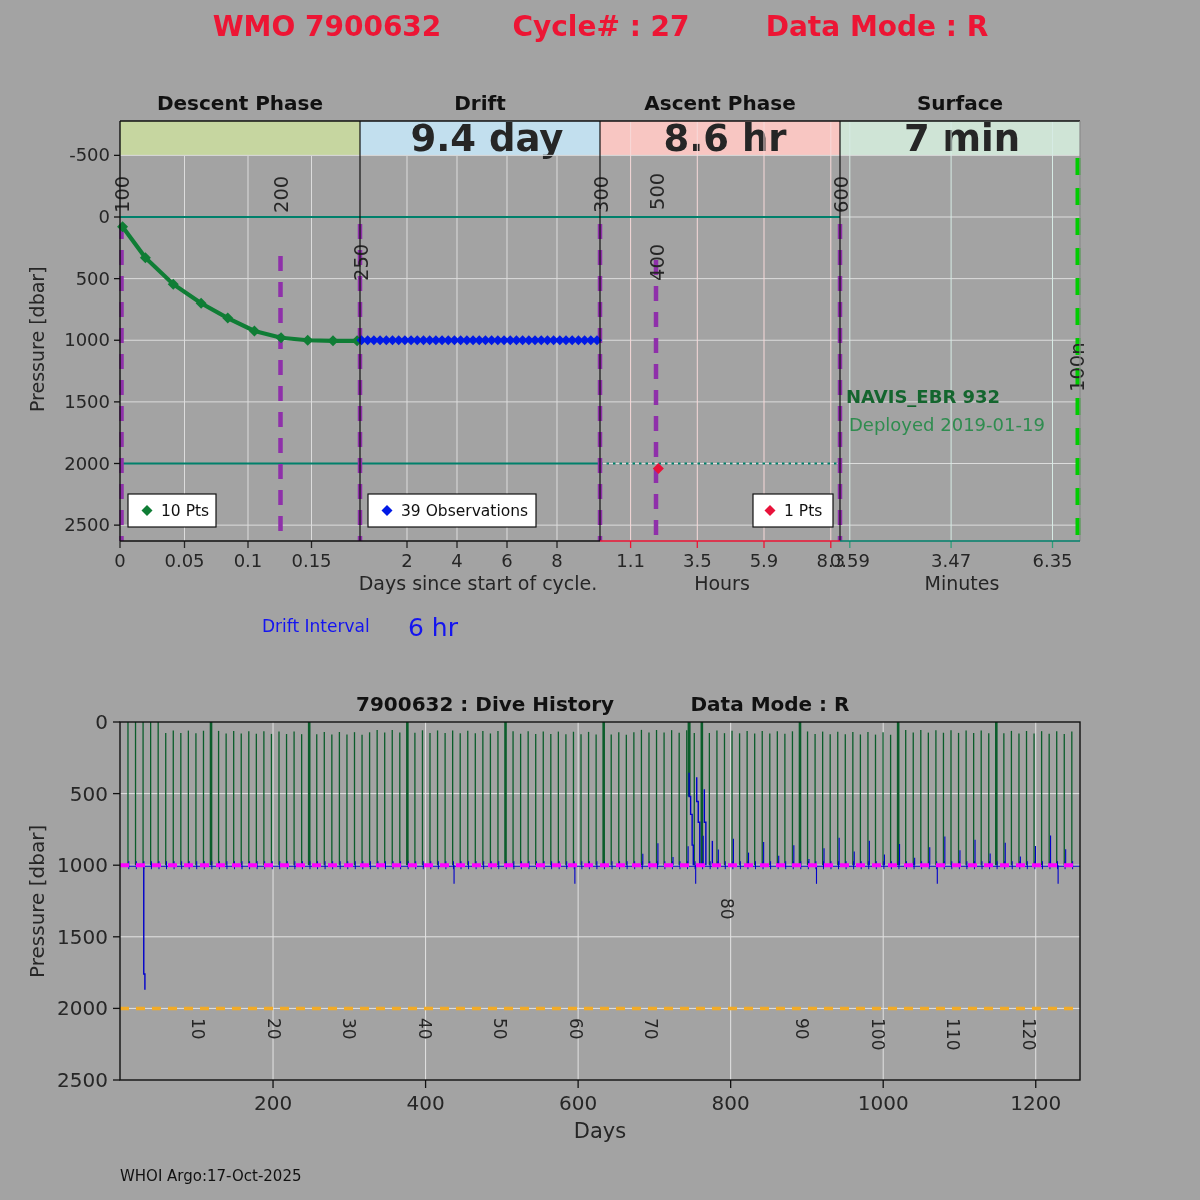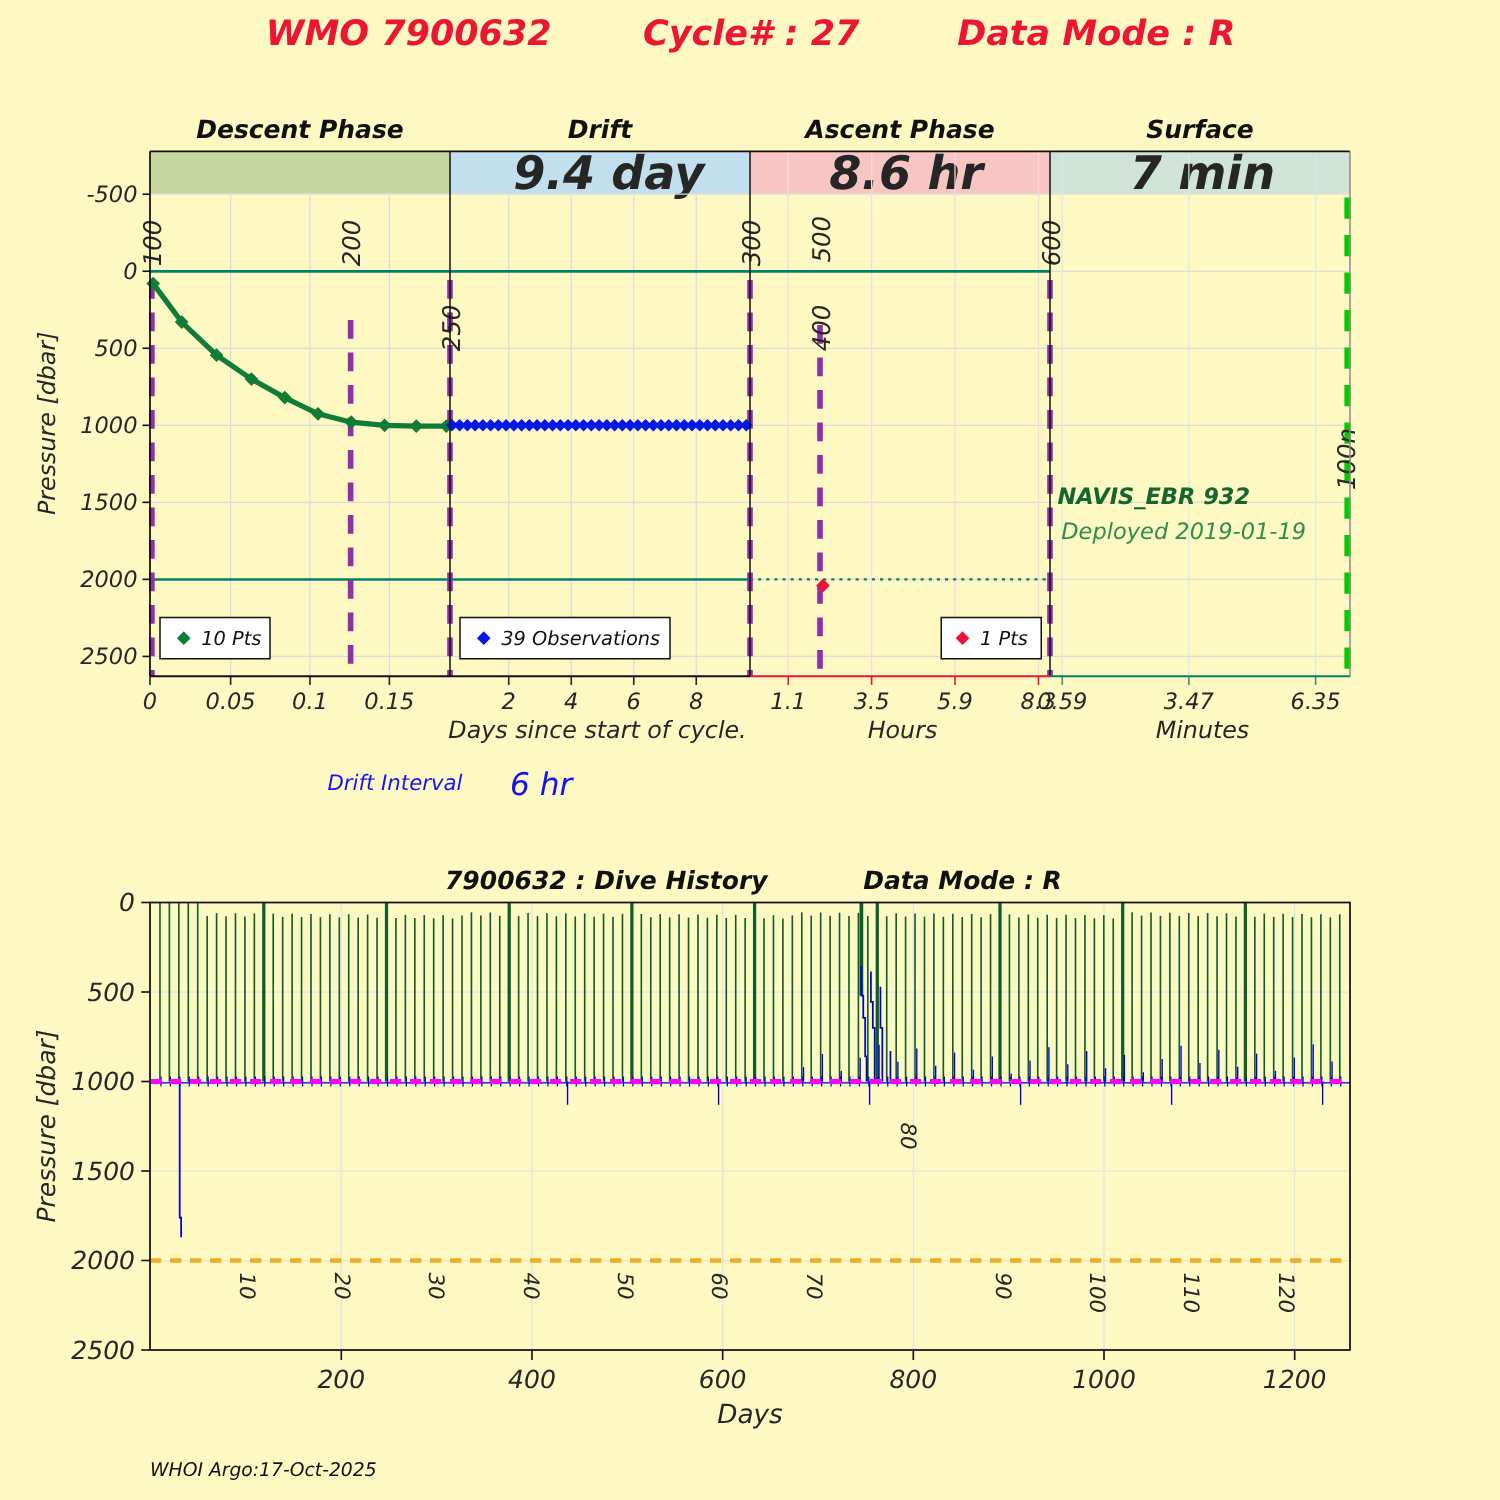--- a/index.html
+++ b/index.html
@@ -1,16 +1,16 @@
 <!DOCTYPE html>
 <html><head>
 <meta charset="utf-8">
 <style>
   html,body{margin:0;padding:0;background:#ffffff;}
-  #app{position:relative;width:1200px;height:1200px;background:#fef9c3;overflow:hidden;font-style:italic;}
+  #app{position:relative;width:1200px;height:1200px;background:#a3a3a3;overflow:hidden;}
   svg text{font-family:"DejaVu Sans","Liberation Sans",sans-serif;fill:#262626;}
   .main-title{font-size:28px;font-weight:bold;fill:#ed1534;}
   .phase-name{font-size:20px;font-weight:bold;fill:#111;}
   .band-value{font-size:37px;font-weight:bold;}
   .axis-title{font-size:19px;}
   .tick-label{font-size:18px;}
   .btick-label{font-size:20px;}
   .legend-label{font-size:15.5px;fill:#111;}
   .annot-bold{font-size:18px;font-weight:bold;fill:#14652e;}
   .annot{font-size:18px;fill:#2f8c4f;}

